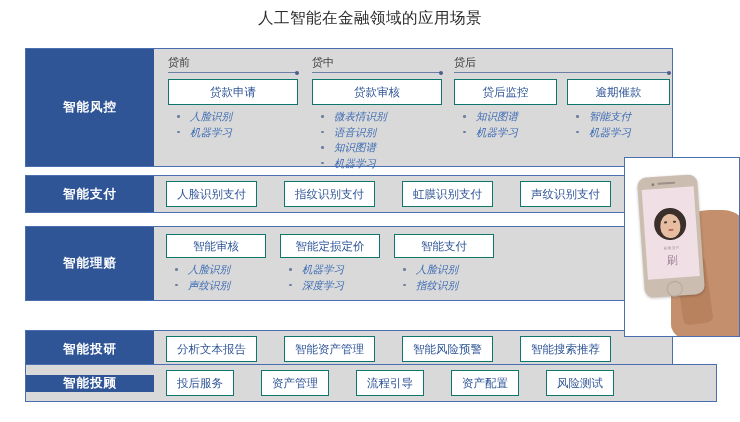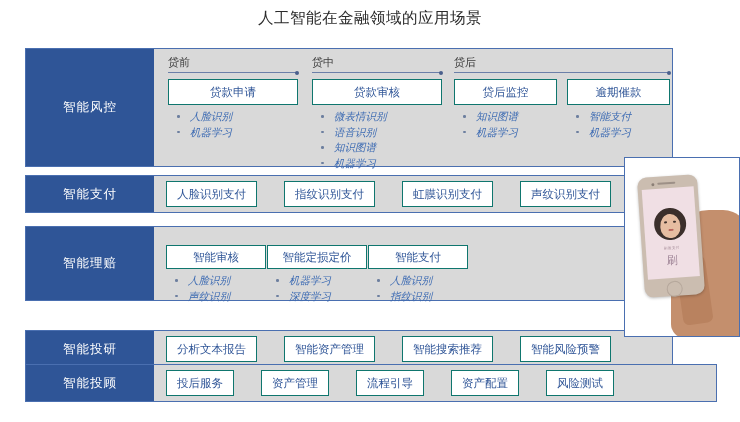--- a/index.html
+++ b/index.html
@@ -45,21 +45,21 @@
     display: flex;
     align-items: stretch;
   }
   .row-label {
     box-sizing: border-box;
     width: 128px;
     flex: 0 0 128px;
     background: #2f5597;
     color: #ffffff;
     font-size: 12.5px;
-    font-weight: normal;
+    font-weight: bold;
     display: flex;
     align-items: center;
     justify-content: center;
     letter-spacing: 1px;
   }
   .row-body {
     position: relative;
     flex: 1 1 auto;
     background: #d9d9d9;
   }
@@ -154,31 +154,30 @@
   }
   .chip-strip .chip { padding: 5px 10px 4px 10px; }
 
   
   #row-claim { left: 25px; top: 226px; width: 648px; height: 75px; }
   #claim-cols {
     position: absolute;
     left: 12px;
     top: 7px;
     display: flex;
-    gap: 1px;
-    margin-top: 11px;
+    gap: 14px;
   }
   #claim-cols .sub { width: 100px; }
   #claim-cols .sub .chip { padding: 4px 4px 3px 4px; }
 
   
   #row-research { left: 25px; top: 330px; width: 648px; height: 38px; }
 
   
-  #row-advisory { left: 25px; top: 364px; width: 692px; height: 38px; }
+  #row-advisory { left: 25px; top: 364px; width: 692px; height: 38px; align-items: center; }
 
   
   #phone-photo {
     position: absolute;
     left: 624px;
     top: 157px;
     width: 116px;
     height: 180px;
     border: 1px solid #4a6fb0;
     box-sizing: border-box;
@@ -422,22 +421,22 @@
       </div>
     </div>
   </div>
 
   <div class="row" id="row-research">
     <div class="row-label">智能投研</div>
     <div class="row-body">
       <div class="chip-strip">
         <div class="chip">分析文本报告</div>
         <div class="chip">智能资产管理</div>
+        <div class="chip">智能风险预警</div>
         <div class="chip">智能搜索推荐</div>
-        <div class="chip">智能风险预警</div>
       </div>
     </div>
   </div>
 
   <div class="row" id="row-advisory">
     <div class="row-label">智能投顾</div>
     <div class="row-body">
       <div class="chip-strip">
         <div class="chip">投后服务</div>
         <div class="chip">资产管理</div>

